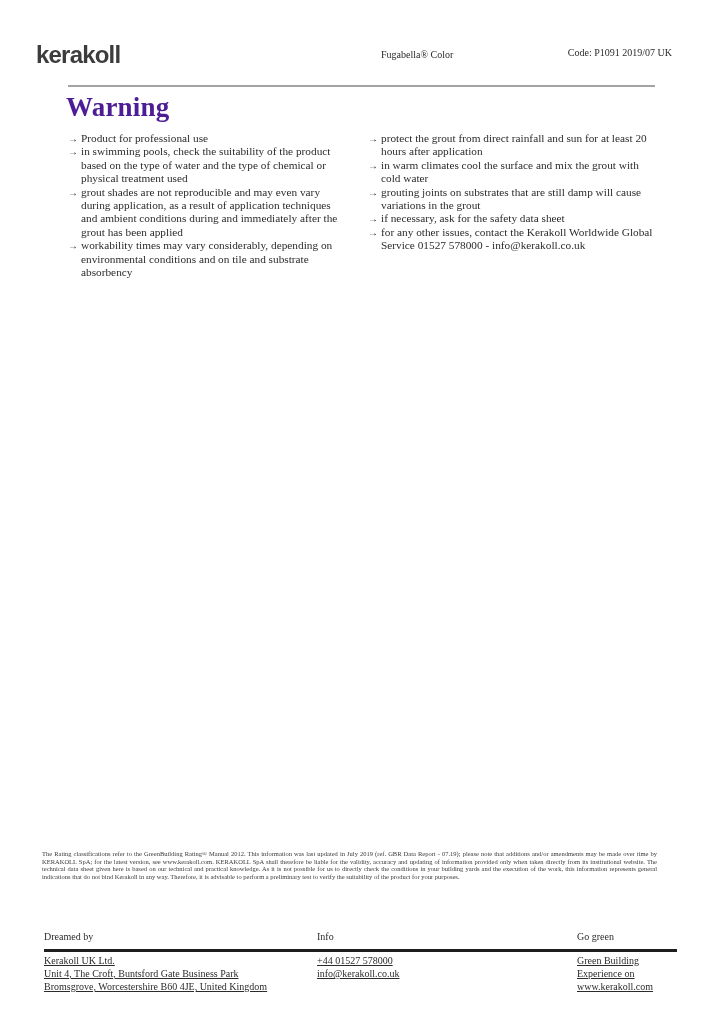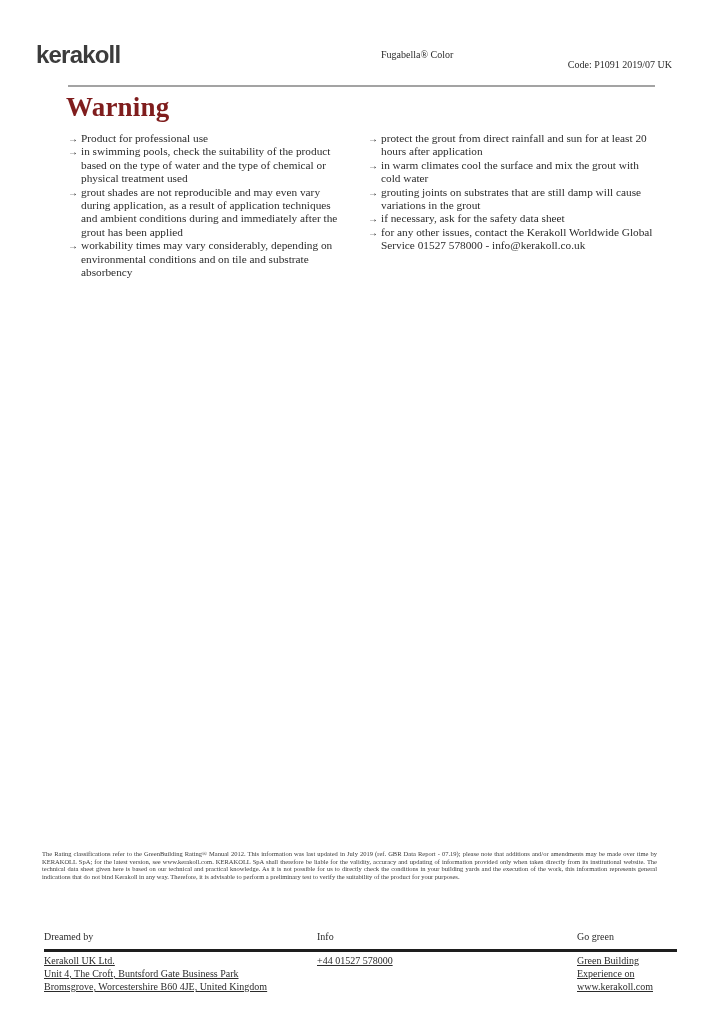--- a/index.html
+++ b/index.html
@@ -29,21 +29,21 @@
   .product-name {
     position: absolute;
     left: 381px;
     top: 49px;
     font-size: 10px;
     color: #2b2b2b;
   }
   .doc-code {
     position: absolute;
     right: 65px;
-    top: 59px;
+    top: 47px;
     font-size: 10px;
     color: #2b2b2b;
     text-align: right;
     font-family: Liberation Serif, serif;
   }
   .header-rule {
     position: absolute;
     left: 68px;
     top: 85px;
     width: 587px;
@@ -53,21 +53,21 @@
 
   
   .page-title {
     position: absolute;
     left: 66px;
     top: 92px;
     margin: 0;
     font-size: 27px;
     font-weight: 700;
     letter-spacing: 0.2px;
-    color: #7f1d1d;
+    color: #4c1d95;
   }
 
   
   .columns {
     position: absolute;
     left: 68px;
     top: 132px;
     width: 587px;
     display: flex;
     gap: 20px;
@@ -203,20 +203,21 @@
           <div>Unit 4, The Croft, Buntsford Gate Business Park</div>
           <div>Bromsgrove, Worcestershire B60 4JE, United Kingdom</div>
         </div>
     </div>
 
     <div class="footer-col footer-col-2">
       <div class="footer-label">Info</div>
       <div class="footer-lines">
 
       <div>+44 01527 578000</div>
+          <div>info@kerakoll.co.uk</div>
         </div>
     </div>
 
     <div class="footer-col footer-col-3">
       <div class="footer-label">Go green</div>
       <div class="footer-lines">
 
       <div>Green Building</div>
           <div>Experience on</div>
           <div>www.kerakoll.com</div>

